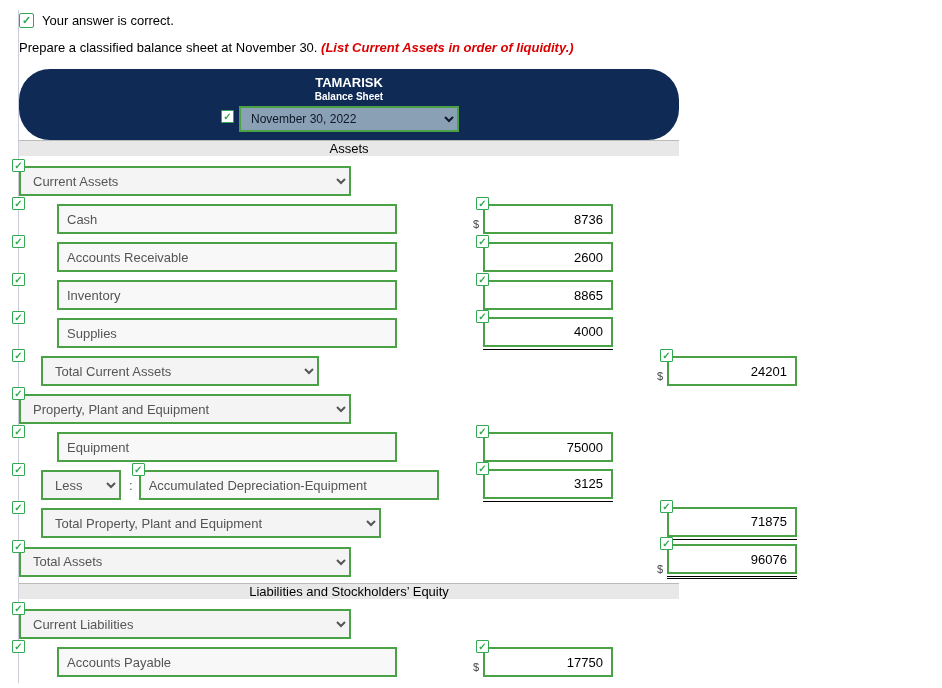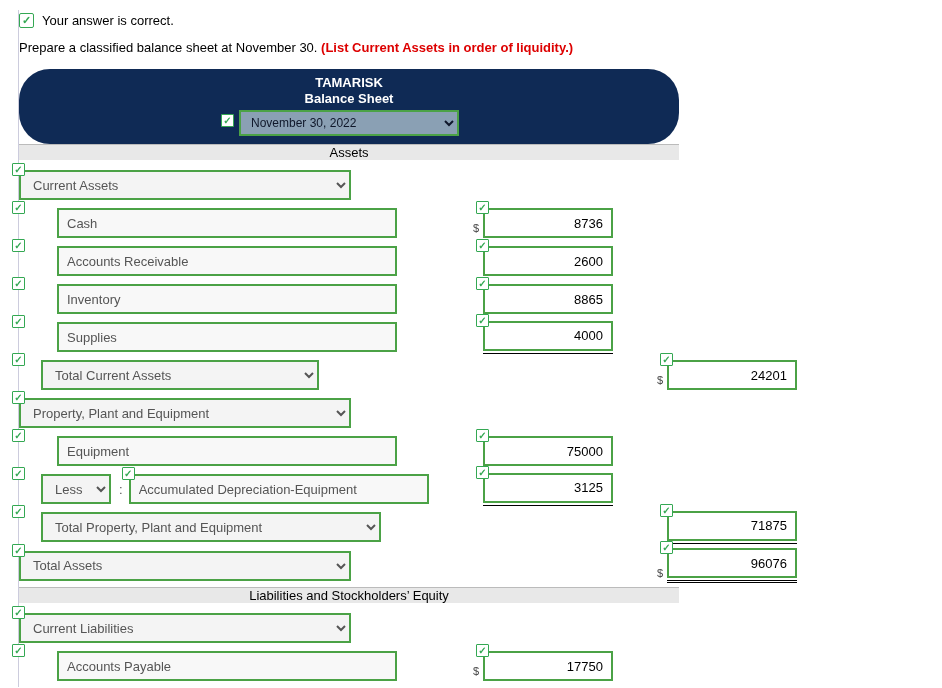--- a/index.html
+++ b/index.html
@@ -23,32 +23,32 @@
     align-items: center;
     justify-content: center;
     border: 1px solid #34a853;
     background: #fff;
     color: #34a853;
     font-weight: bold;
   }
   .check-box { width: 15px; height: 15px; font-size: 11px; border-radius: 2px; }
   .check-mini { width: 13px; height: 13px; font-size: 10px; border-radius: 1px; position: absolute; top: -7px; left: -7px; z-index: 2; }
   .instruction { margin: 4px 0 14px 0; }
-  .instruction .red { color: #d00; font-weight: bold; }
+  .instruction .red { color: #d00; font-weight: bold; font-style: italic; }
   .sheet { width: 660px; }
   .sheet-header {
     background: #0f2a55;
     color: #fff;
     text-align: center;
     padding: 6px 0 0 0;
     position: relative;
     border-radius: 31px;
   }
   .sheet-header .co { font-weight: bold; font-size: 13px; }
-  .sheet-header .title { font-weight: bold; font-size: 13px; margin-top: 1px; margin-bottom: 4px; }
+  .sheet-header .title { font-weight: bold; font-size: 10px; margin-top: 1px; margin-bottom: 4px; }
   .date-wrap { display: flex; justify-content: center; padding-bottom: 8px; }
   .date-sel {
     position: relative;
     width: 220px;
   }
   .date-sel select {
     width: 100%;
     height: 26px;
     border: 2px solid #4ba246;
     background: #8aa0b4;
@@ -85,21 +85,21 @@
     padding: 3px 8px;
     background: #f4f4f4;
     color: #555;
   }
   .sel {
     border: 2px solid #4ba246;
     appearance: auto;
     width: 332px;
   }
   .sel.ind1 { margin-left: 22px; width: 278px; }
-  .sel.small { width: 70px; margin-left: 22px; }
+  .sel.small { width: 80px; margin-left: 22px; }
   .txt {
     border: 2px solid #4ba246;
     width: 340px;
     margin-left: 38px;
     background: #f8f8f8;
   }
   .num {
     border: 2px solid #4ba246;
     width: 130px;
     text-align: right;

